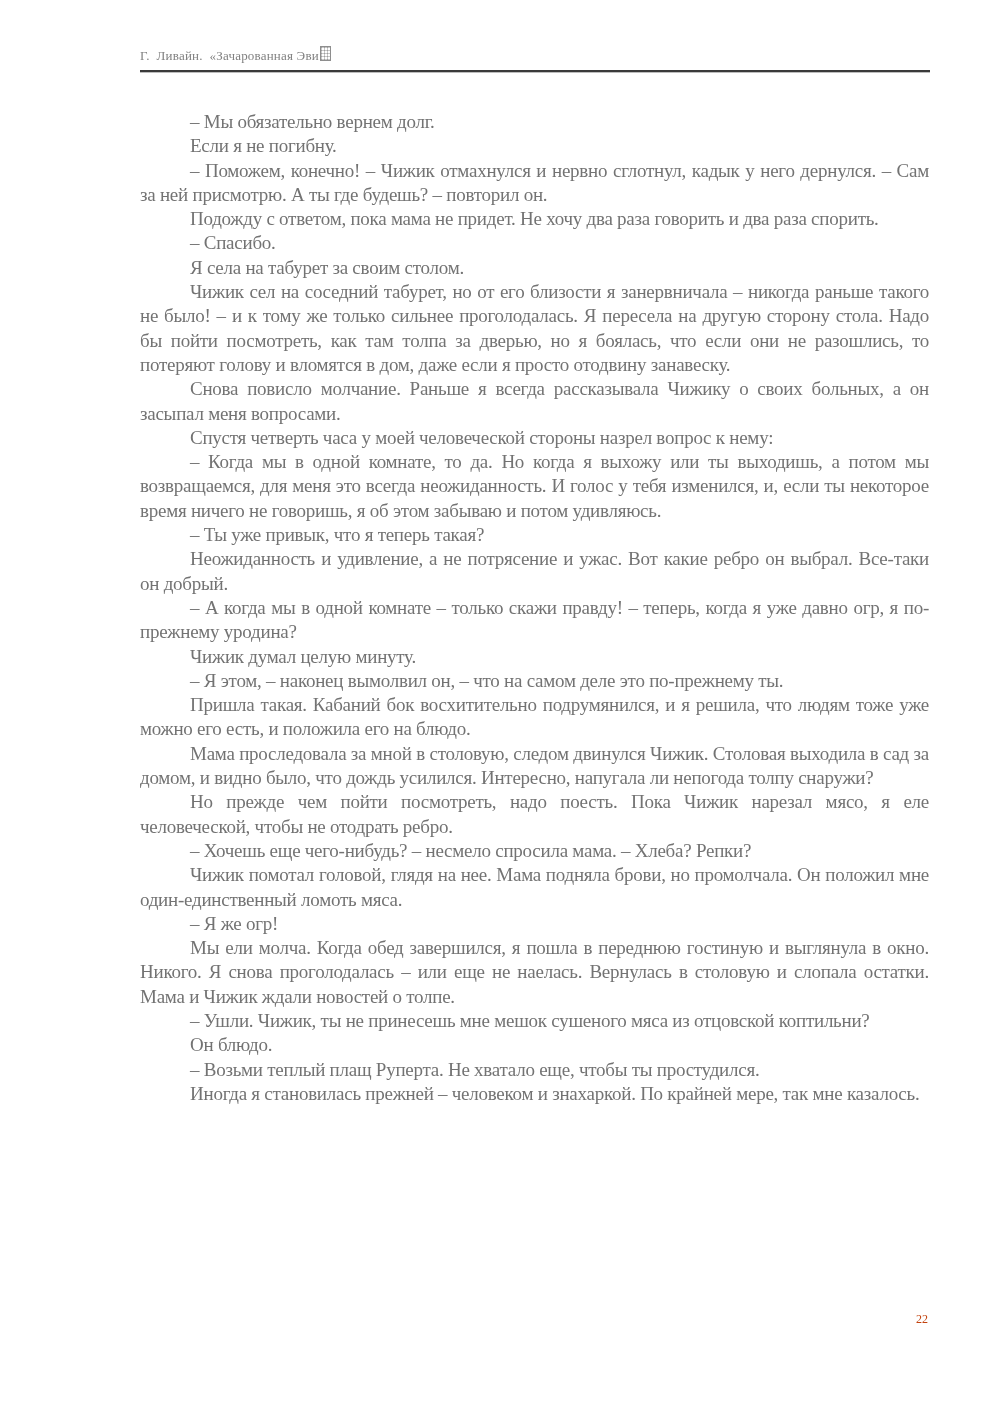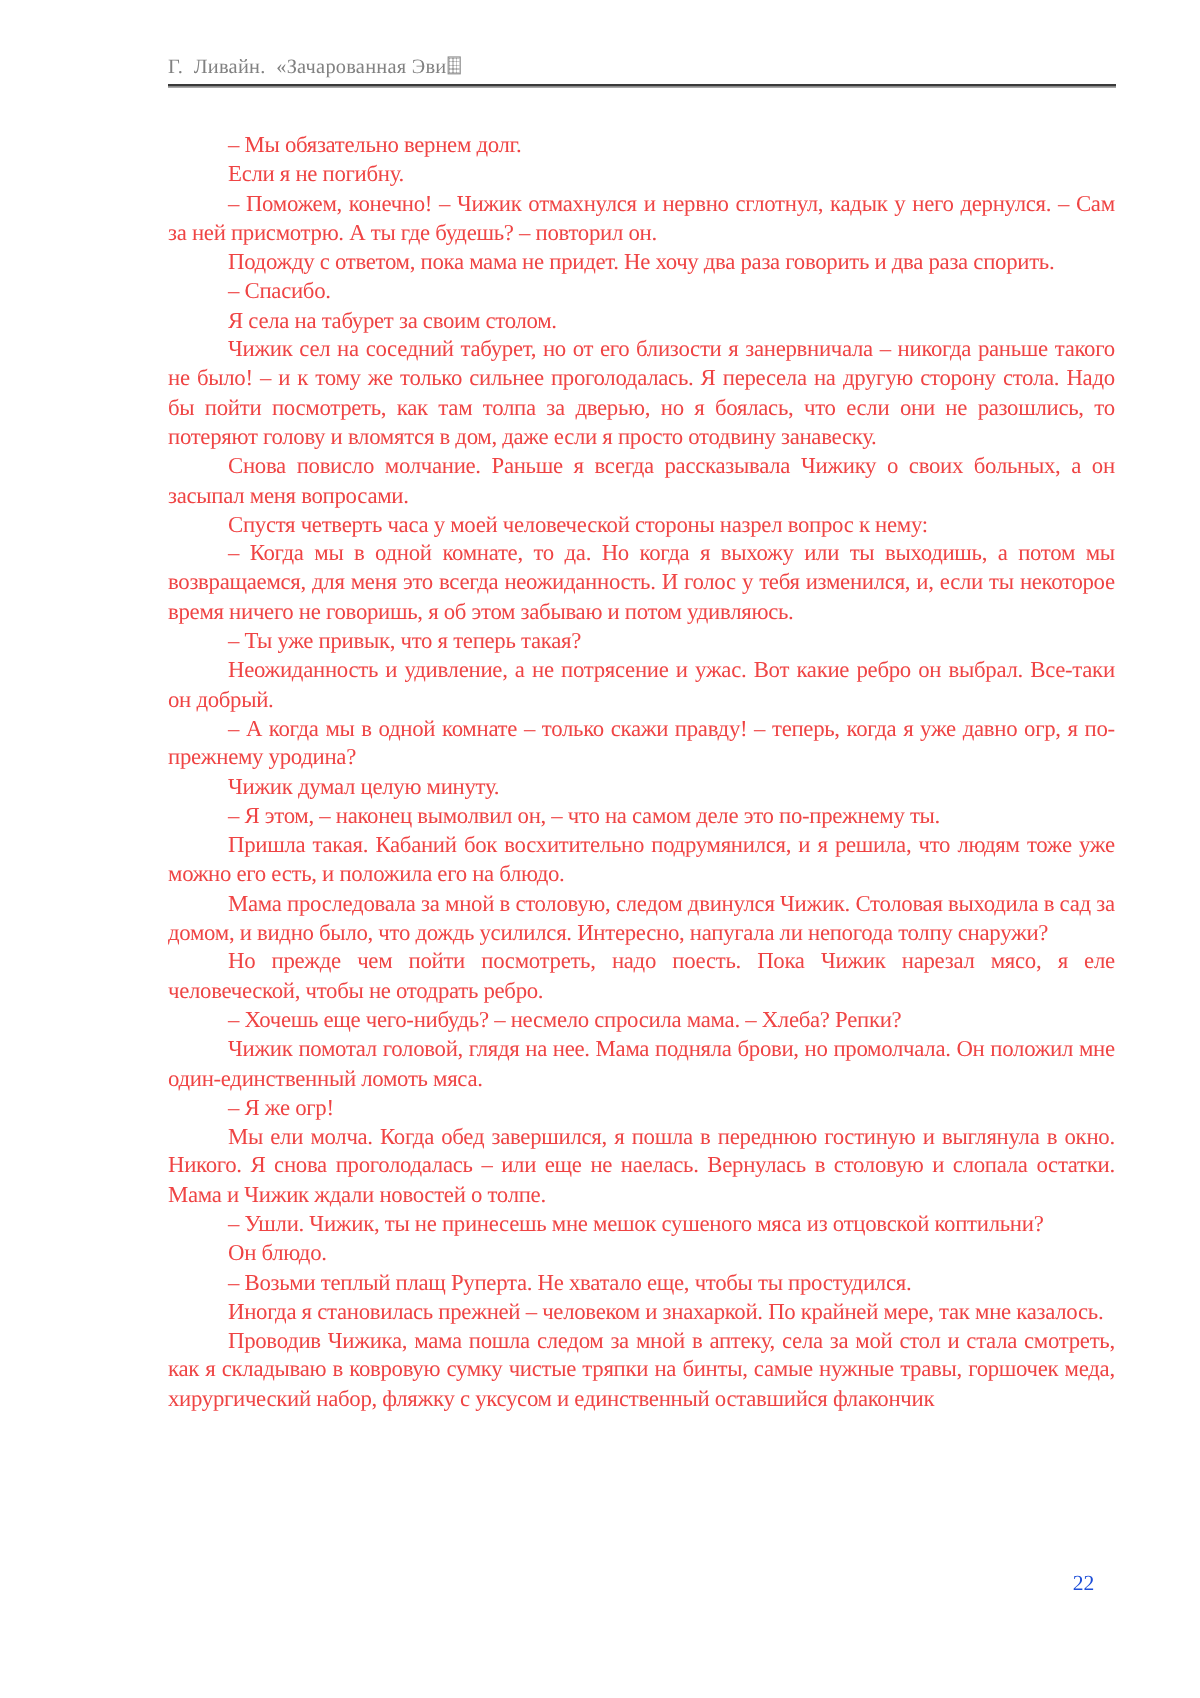--- a/index.html
+++ b/index.html
@@ -12,21 +12,21 @@
     width: 1000px;
     height: 1415px;
     background: #ffffff;
     overflow: hidden;
     font-family: "Liberation Serif", "DejaVu Serif", serif;
   }
   .running-header {
     position: absolute;
     left: 140px;
     top: 46px;
-    font-size: 17px;
+    font-size: 13px;
     line-height: 19px;
     color: #818181;
     white-space: pre;
     letter-spacing: 0.2px;
   }
   .tofu {
     display: inline-block;
     width: 9px;
     height: 13px;
     margin-left: 1px;
@@ -47,35 +47,35 @@
     border-bottom: 1px solid #bdbdbd;
   }
   .body-text {
     position: absolute;
     left: 140px;
     top: 110px;
     width: 789px;
     font-size: 19px;
     line-height: 24.3px;
     letter-spacing: -0.25px;
-    color: #ef4444;
+    color: #737373;
     text-align: justify;
   }
   .body-text p {
     margin: 0;
     padding: 0;
     text-indent: 50px;
   }
   .page-number {
     position: absolute;
-    right: 88px;
+    right: 72px;
     top: 1308px;
-    font-size: 18px;
+    font-size: 12px;
     line-height: 22px;
-    color: #1d4ed8;
+    color: #c2410c;
   }
 </style>
 </head>
 <body>
 
 <div class="page">
 
   <div class="running-header"><span>Г.  Ливайн.  «Зачарованная Эви</span><span class="tofu"></span></div>
 
   <div class="header-rule"></div>
@@ -100,18 +100,17 @@
     <p>Мама проследовала за мной в столовую, следом двинулся Чижик. Столовая выходила в сад за домом, и видно было, что дождь усилился. Интересно, напугала ли непогода толпу снаружи?</p>
     <p>Но прежде чем пойти посмотреть, надо поесть. Пока Чижик нарезал мясо, я еле человеческой, чтобы не отодрать ребро.</p>
     <p>– Хочешь еще чего-нибудь? – несмело спросила мама. – Хлеба? Репки?</p>
     <p>Чижик помотал головой, глядя на нее. Мама подняла брови, но промолчала. Он положил мне один-единственный ломоть мяса.</p>
     <p>– Я же огр!</p>
     <p>Мы ели молча. Когда обед завершился, я пошла в переднюю гостиную и выглянула в окно. Никого. Я снова проголодалась – или еще не наелась. Вернулась в столовую и слопала остатки. Мама и Чижик ждали новостей о толпе.</p>
     <p>– Ушли. Чижик, ты не принесешь мне мешок сушеного мяса из отцовской коптильни?</p>
     <p>Он блюдо.</p>
     <p>– Возьми теплый плащ Руперта. Не хватало еще, чтобы ты простудился.</p>
     <p>Иногда я становилась прежней – человеком и знахаркой. По крайней мере, так мне казалось.</p>
-    <p>Проводив Чижика, мама пошла следом за мной в аптеку, села за мой стол и стала смотреть, как я складываю в ковровую сумку чистые тряпки на бинты, самые нужные травы, горшочек меда, хирургический набор, фляжку с уксусом и единственный оставшийся флакончик</p>
   </div>
 
   <div class="page-number">22</div>
 
 </div>
 
 </body></html>

